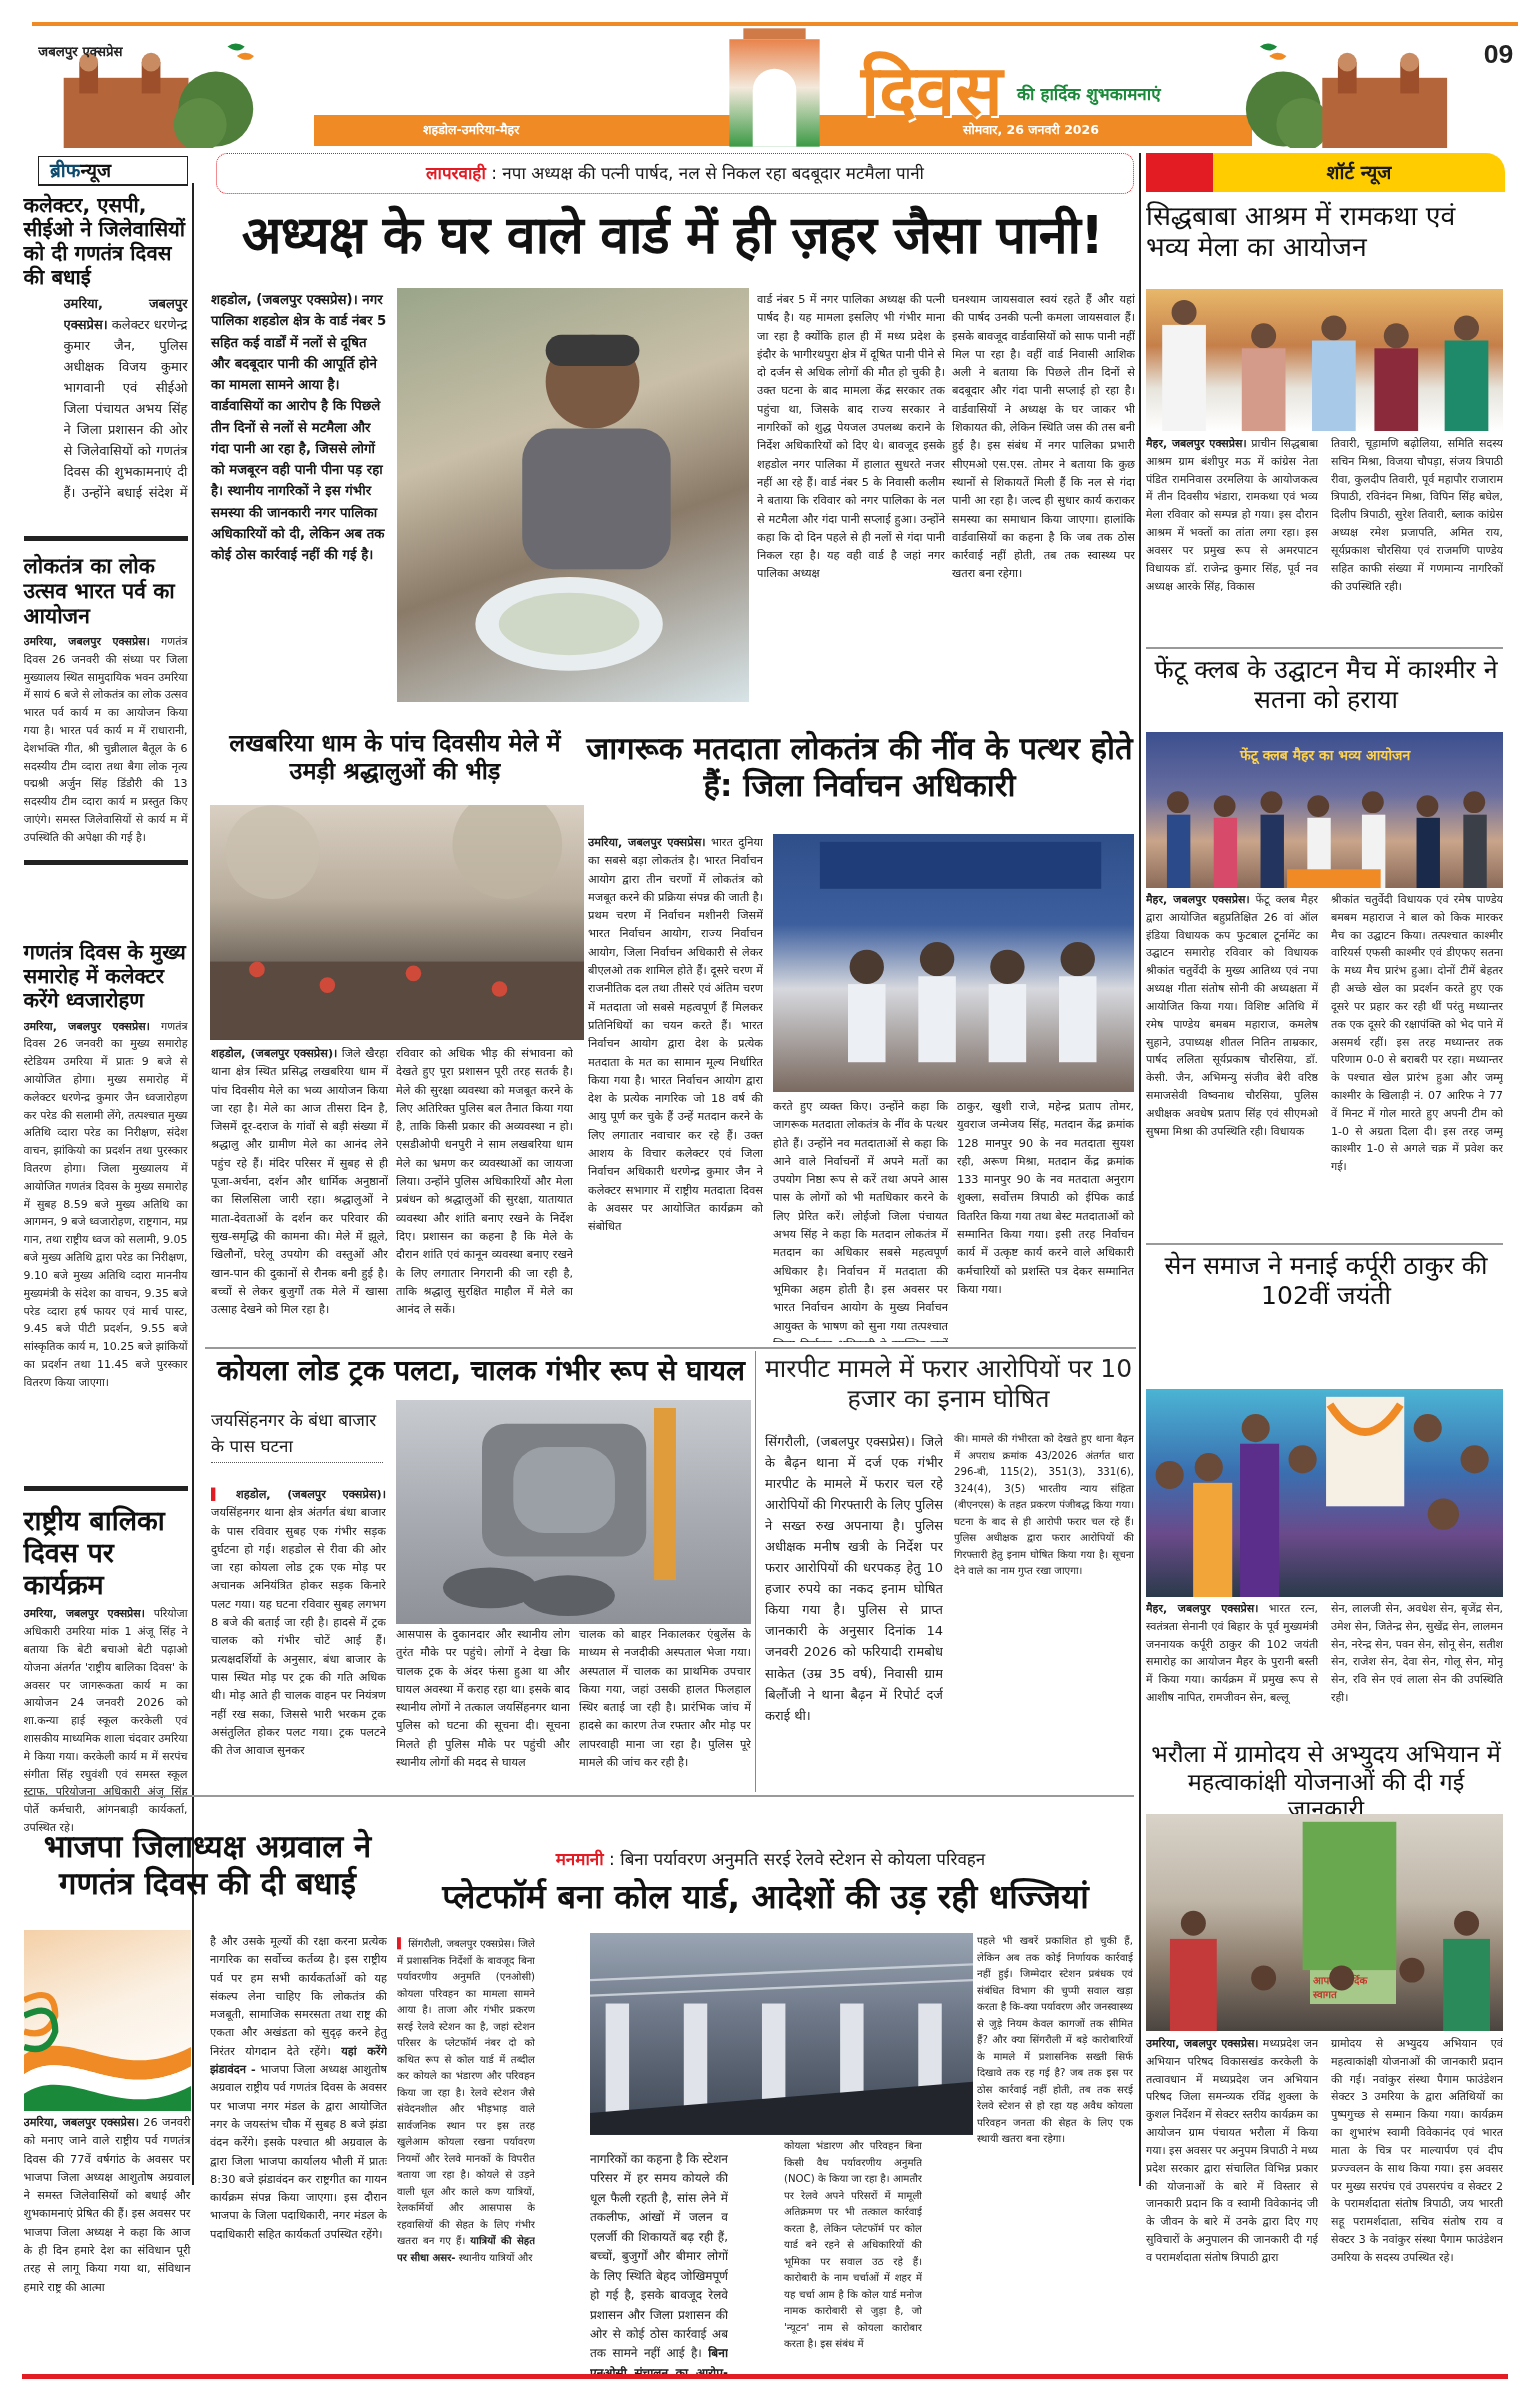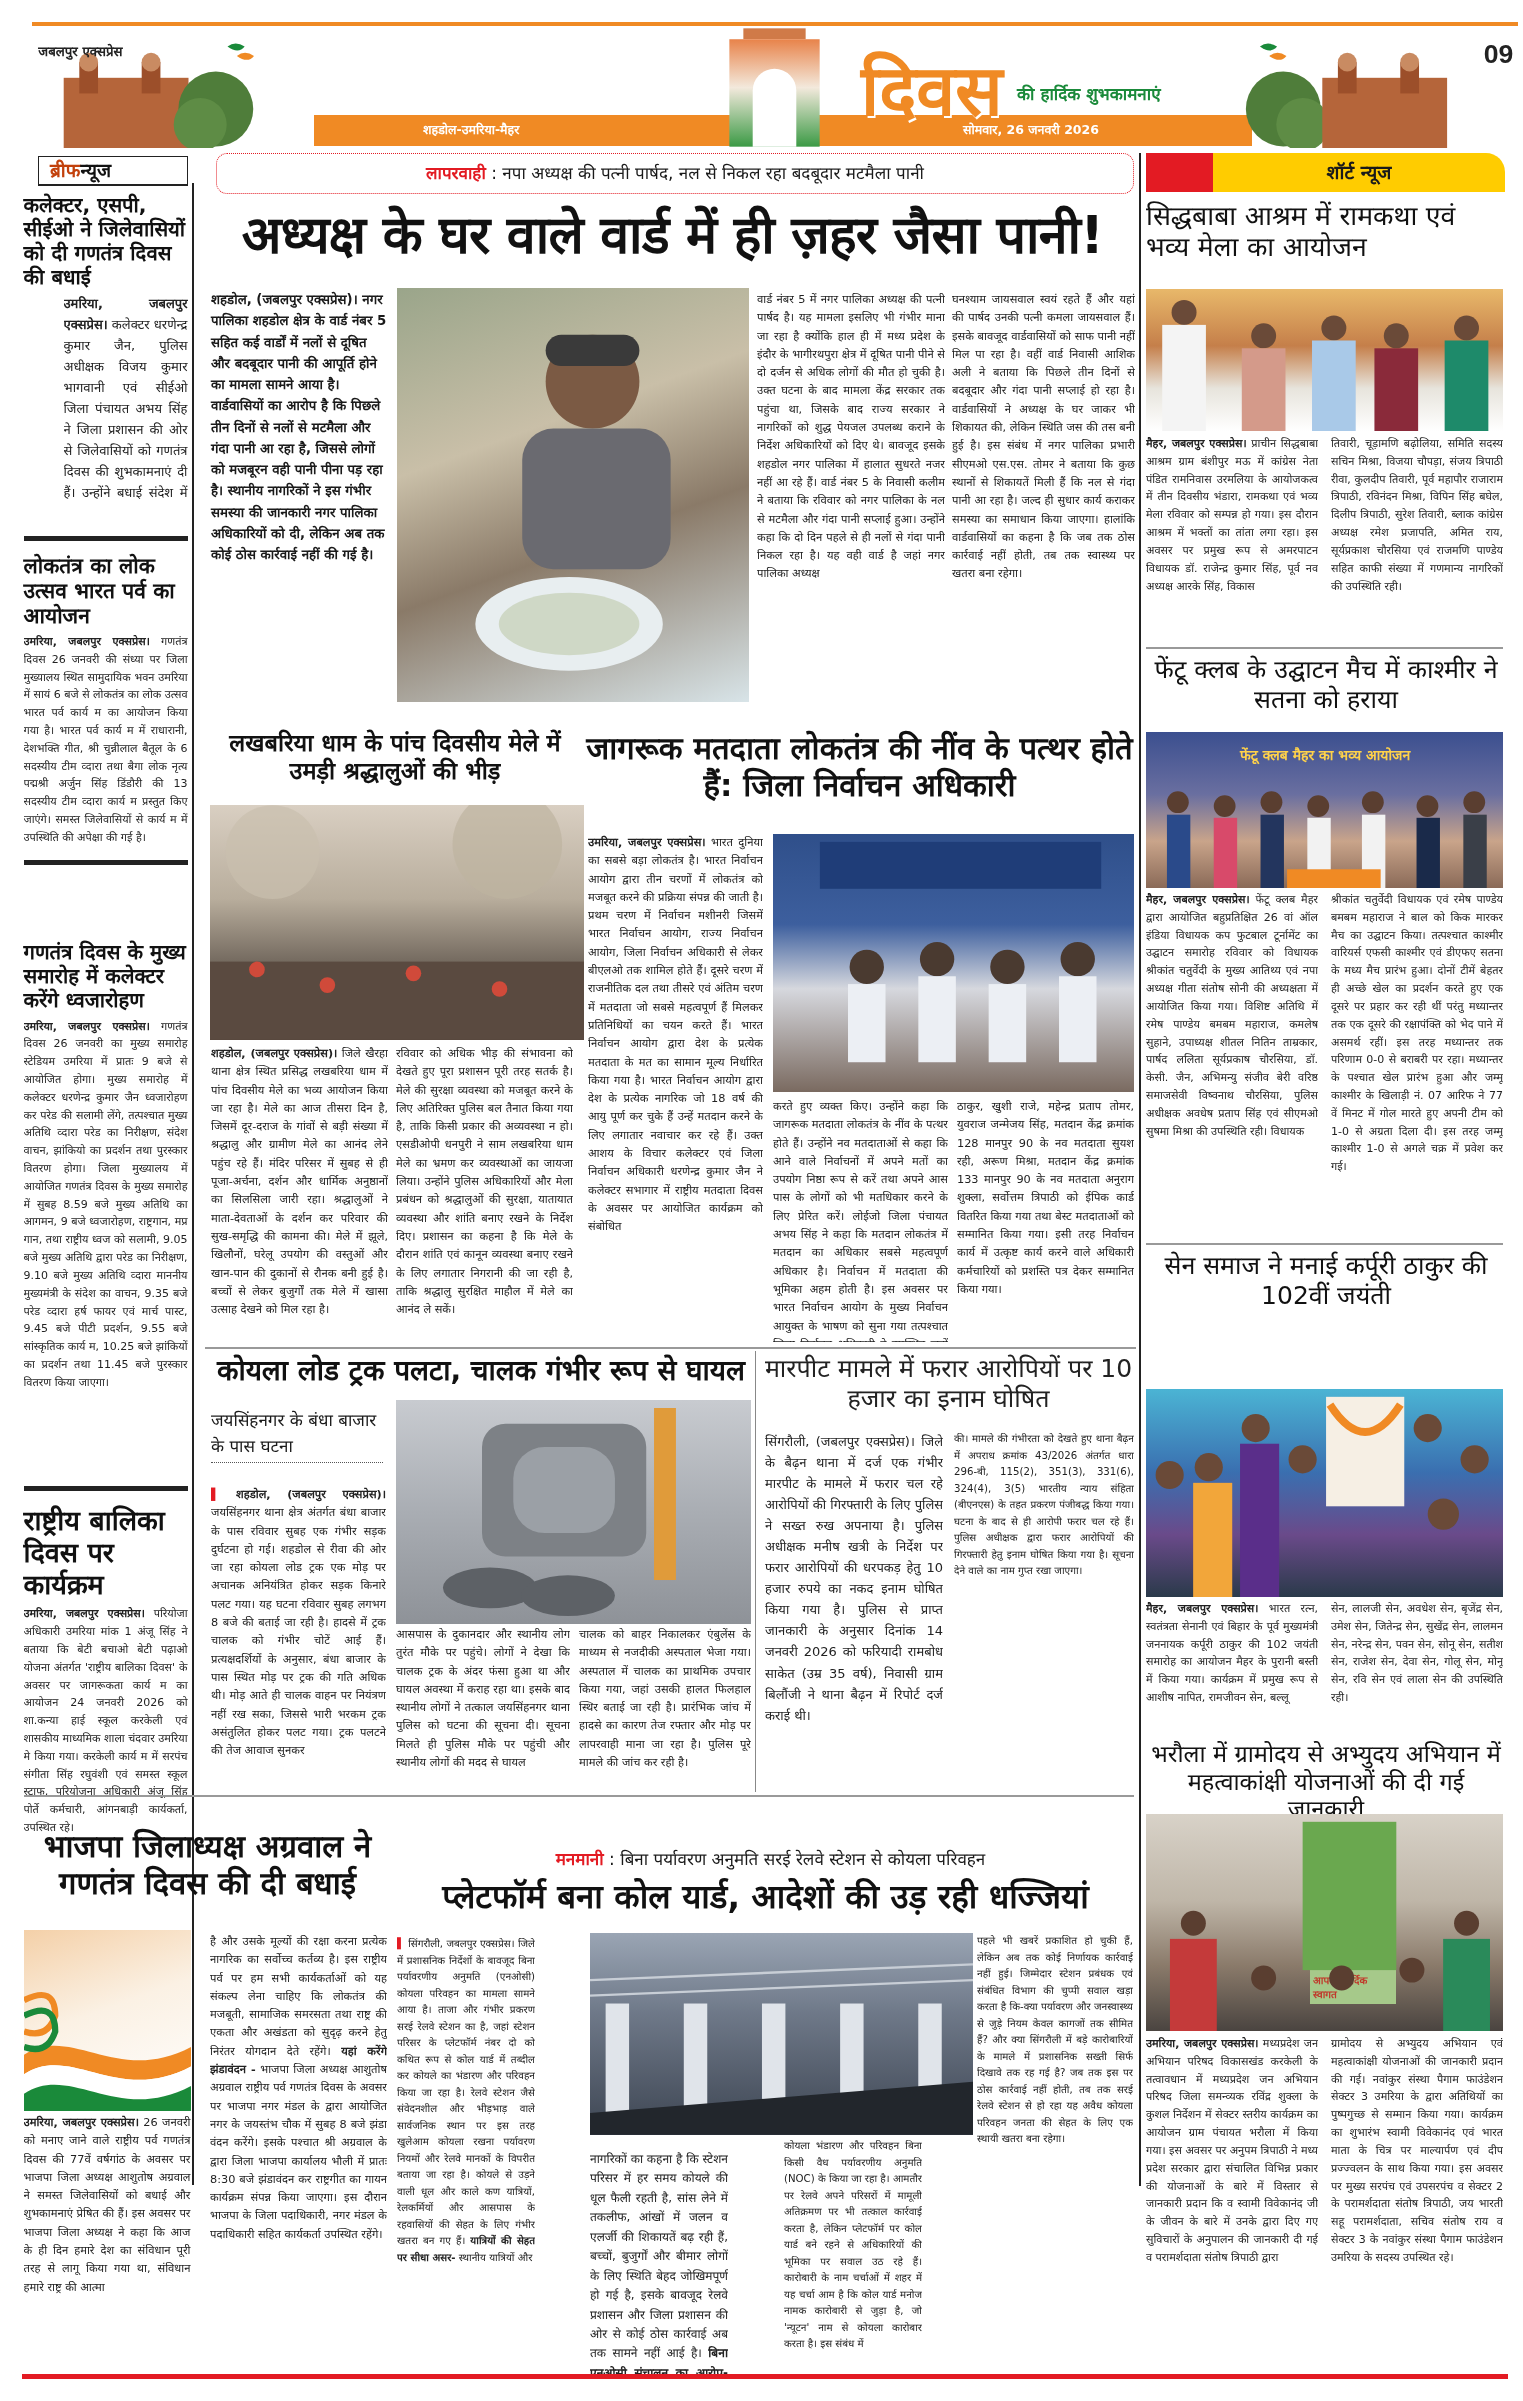--- a/index.html
+++ b/index.html
@@ -23,21 +23,21 @@
   
   .rule-v { background: #222; width: 1.6px; }
   .rule-h { background: #222; height: 4.7px; }
   .headline { font-weight: bold; color: #111; line-height: 1.18; }
   .body-text { font-size: 11.3px; line-height: 1.62; text-align: justify; color: #222; overflow: hidden; }
   .body-text b { font-weight: bold; }
   .photo { overflow: hidden; }
 
   
   .brief-box { left: 38px; top: 156px; width: 150px; height: 30px; border: 1.6px solid #222; border-bottom: 2.3px solid #222; }
-  .brief-red { color: #c2410c; font-weight: bold; font-size: 19px; }
+  .brief-red { color: #0c4a6e; font-weight: bold; font-size: 19px; }
   .brief-black { color: #111; font-weight: bold; font-size: 19px; }
 
   .kicker-box { left: 216px; top: 153px; width: 918px; height: 41px; border: 1.6px dotted #e31b23; border-radius: 11px; text-align: center; font-size: 17px; line-height: 38px; }
   .kicker-red { color: #e31b23; font-weight: bold; }
 
   .short-hdr { left: 1146px; top: 153px; width: 360px; height: 39px; }
   .short-red { position: absolute; left: 0; top: 0; width: 67px; height: 39px; background: #e31b23; }
   .short-yel { position: absolute; left: 67px; top: 0; width: 292px; height: 39px; background: #ffcc00; border-top-right-radius: 19px; text-align: center; font-size: 19px; font-weight: bold; line-height: 39px; }
 
   .bottom-rule { left: 22px; top: 2374px; width: 1486px; height: 4.7px; background: #e31b23; }

